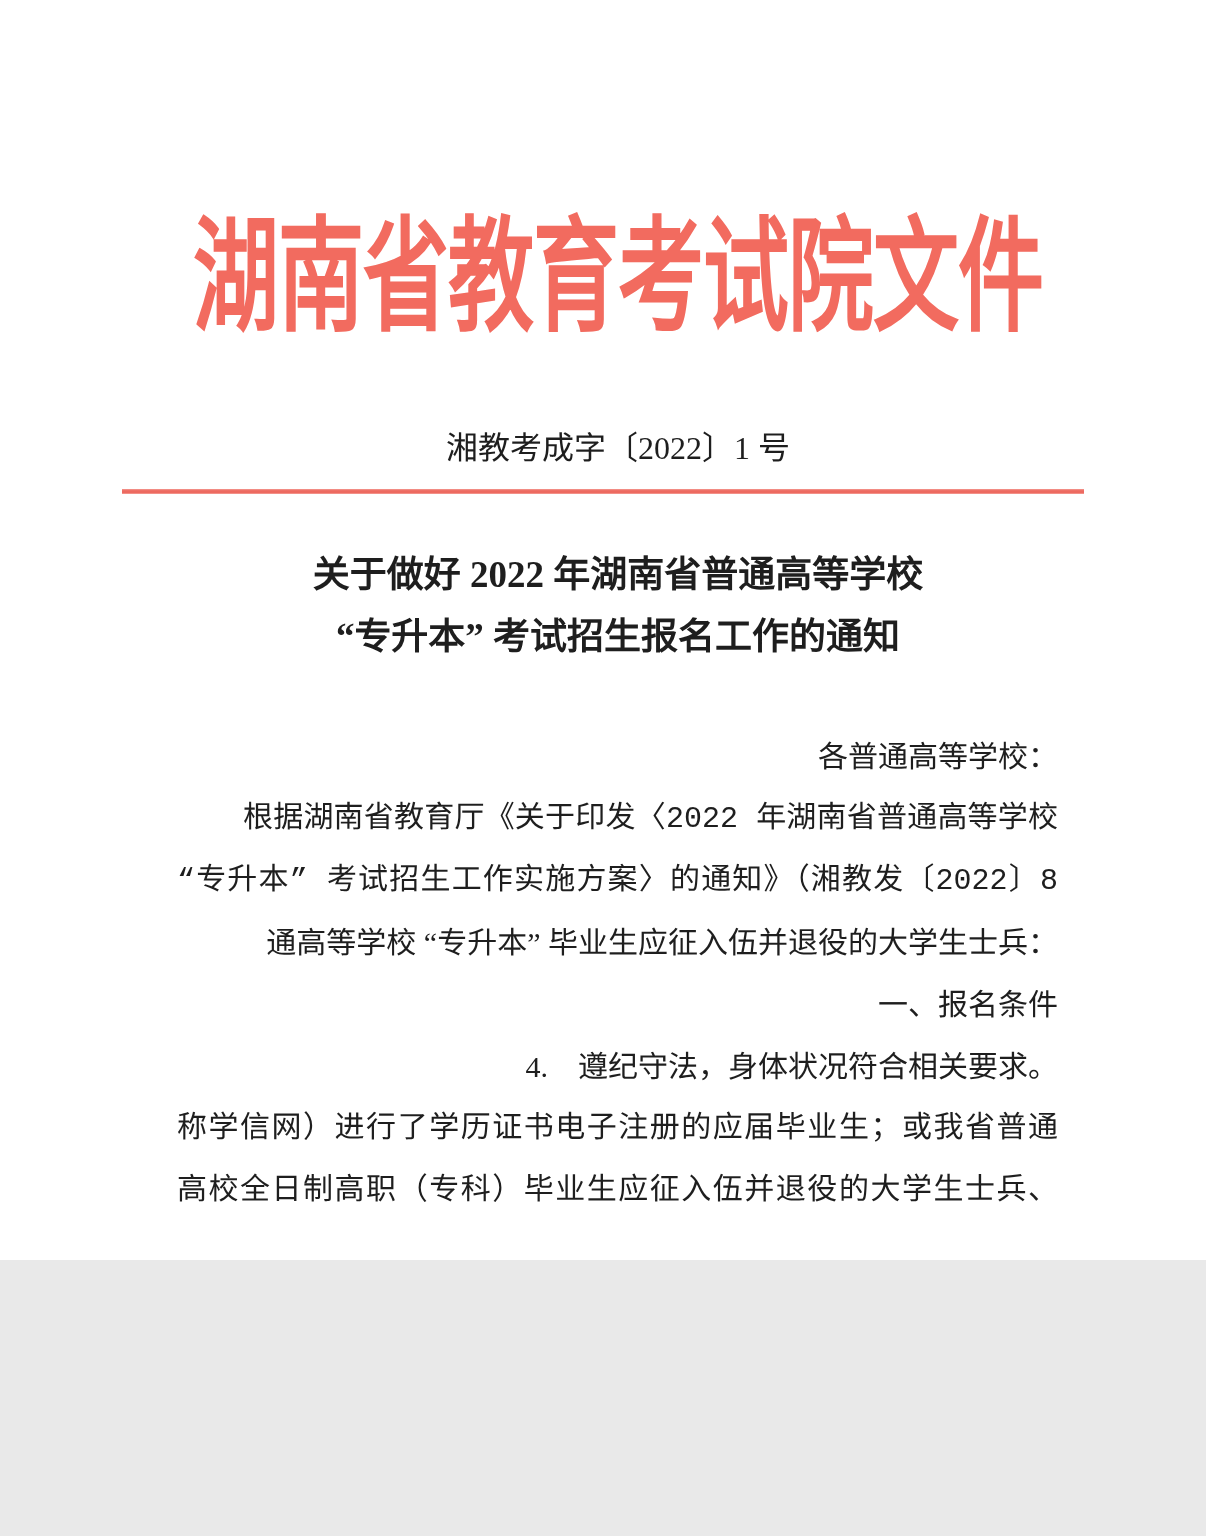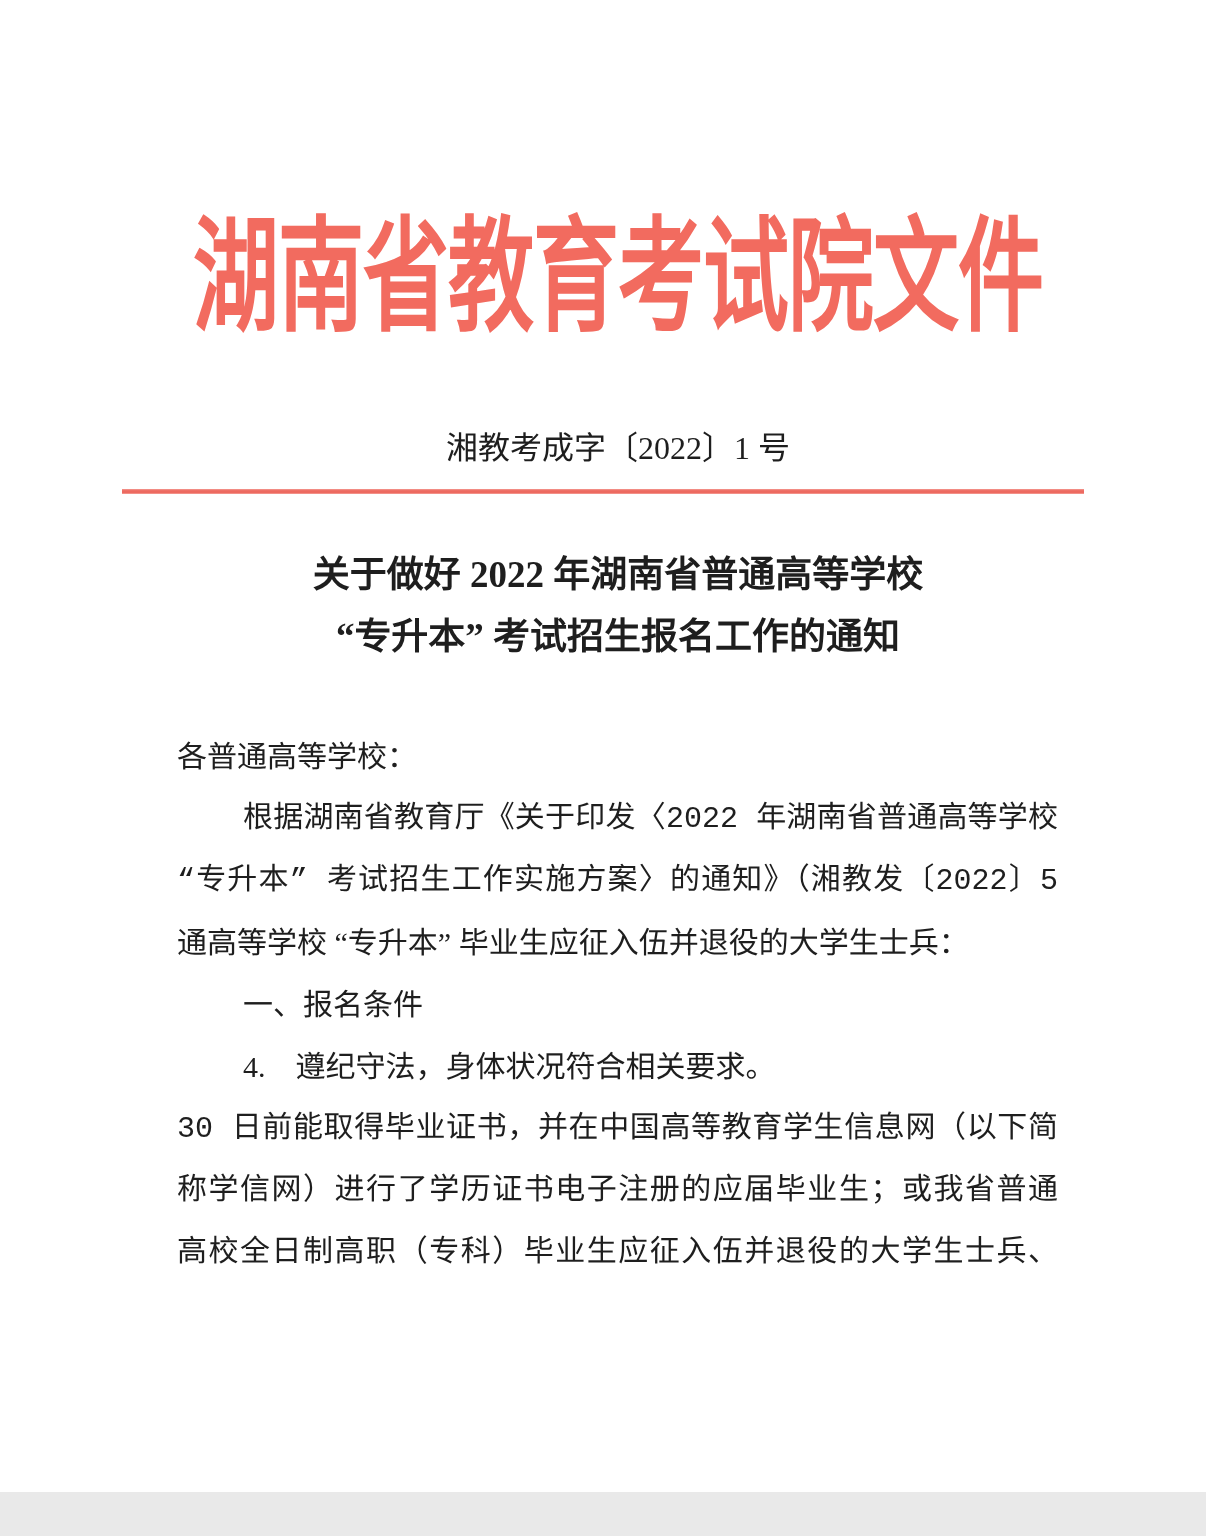--- a/index.html
+++ b/index.html
@@ -6,21 +6,21 @@
     --masthead-red: #f26b5f;
     --rule-red: #ed6a60;
     --ink: #1e1e1e;
     --paper: #ffffff;
   }
   * { margin: 0; padding: 0; box-sizing: border-box; }
   html, body { background: #e9e9e9; }
   .page {
     position: relative;
     width: 1206px;
-    height: 1492px;
+    height: 1260px;
     margin: 0 auto;
     background: var(--paper);
     overflow: hidden;
     font-family: "Liberation Serif", "DejaVu Serif", serif;
     color: var(--ink);
   }
   
   .masthead {
     position: absolute;
     top: 218px;
@@ -75,21 +75,21 @@
   .body-text {
     position: absolute;
     top: 726px;
     left: 177px;
     width: 881px;
     font-size: 30px;
     line-height: 62px;
   }
   .body-line {
     min-height: 62px;
-    text-align: left;
+    text-align: right;
   }
   .body-line.indent { text-indent: 2.2em; }
   .body-line.justify {
     text-align: justify;
     text-align-last: justify;
     font-family: Liberation Mono, monospace;
   }
 </style>
 </head>
 <body>
@@ -103,22 +103,21 @@
   <div class="red-rule"></div>
 
   <div class="doc-title">
     <div>关于做好 2022 年湖南省普通高等学校</div>
     <div>“专升本” 考试招生报名工作的通知</div>
   </div>
 
   <div class="body-text">
       <div class="body-line">各普通高等学校：</div>
       <div class="body-line indent justify">根据湖南省教育厅《关于印发〈2022 年湖南省普通高等学校</div>
-      <div class="body-line justify">“专升本” 考试招生工作实施方案〉的通知》（湘教发〔2022〕5</div>
+      <div class="body-line justify">“专升本” 考试招生工作实施方案〉的通知》（湘教发〔2022〕8</div>
       <div class="body-line">通高等学校 “专升本” 毕业生应征入伍并退役的大学生士兵：</div>
       <div class="body-line indent">一、报名条件</div>
       <div class="body-line indent">4.　遵纪守法，身体状况符合相关要求。</div>
-      <div class="body-line justify">30 日前能取得毕业证书，并在中国高等教育学生信息网（以下简</div>
       <div class="body-line justify">称学信网）进行了学历证书电子注册的应届毕业生；或我省普通</div>
       <div class="body-line justify">高校全日制高职（专科）毕业生应征入伍并退役的大学生士兵、</div>
     </div>
 
 </div>
 
 </body></html>

